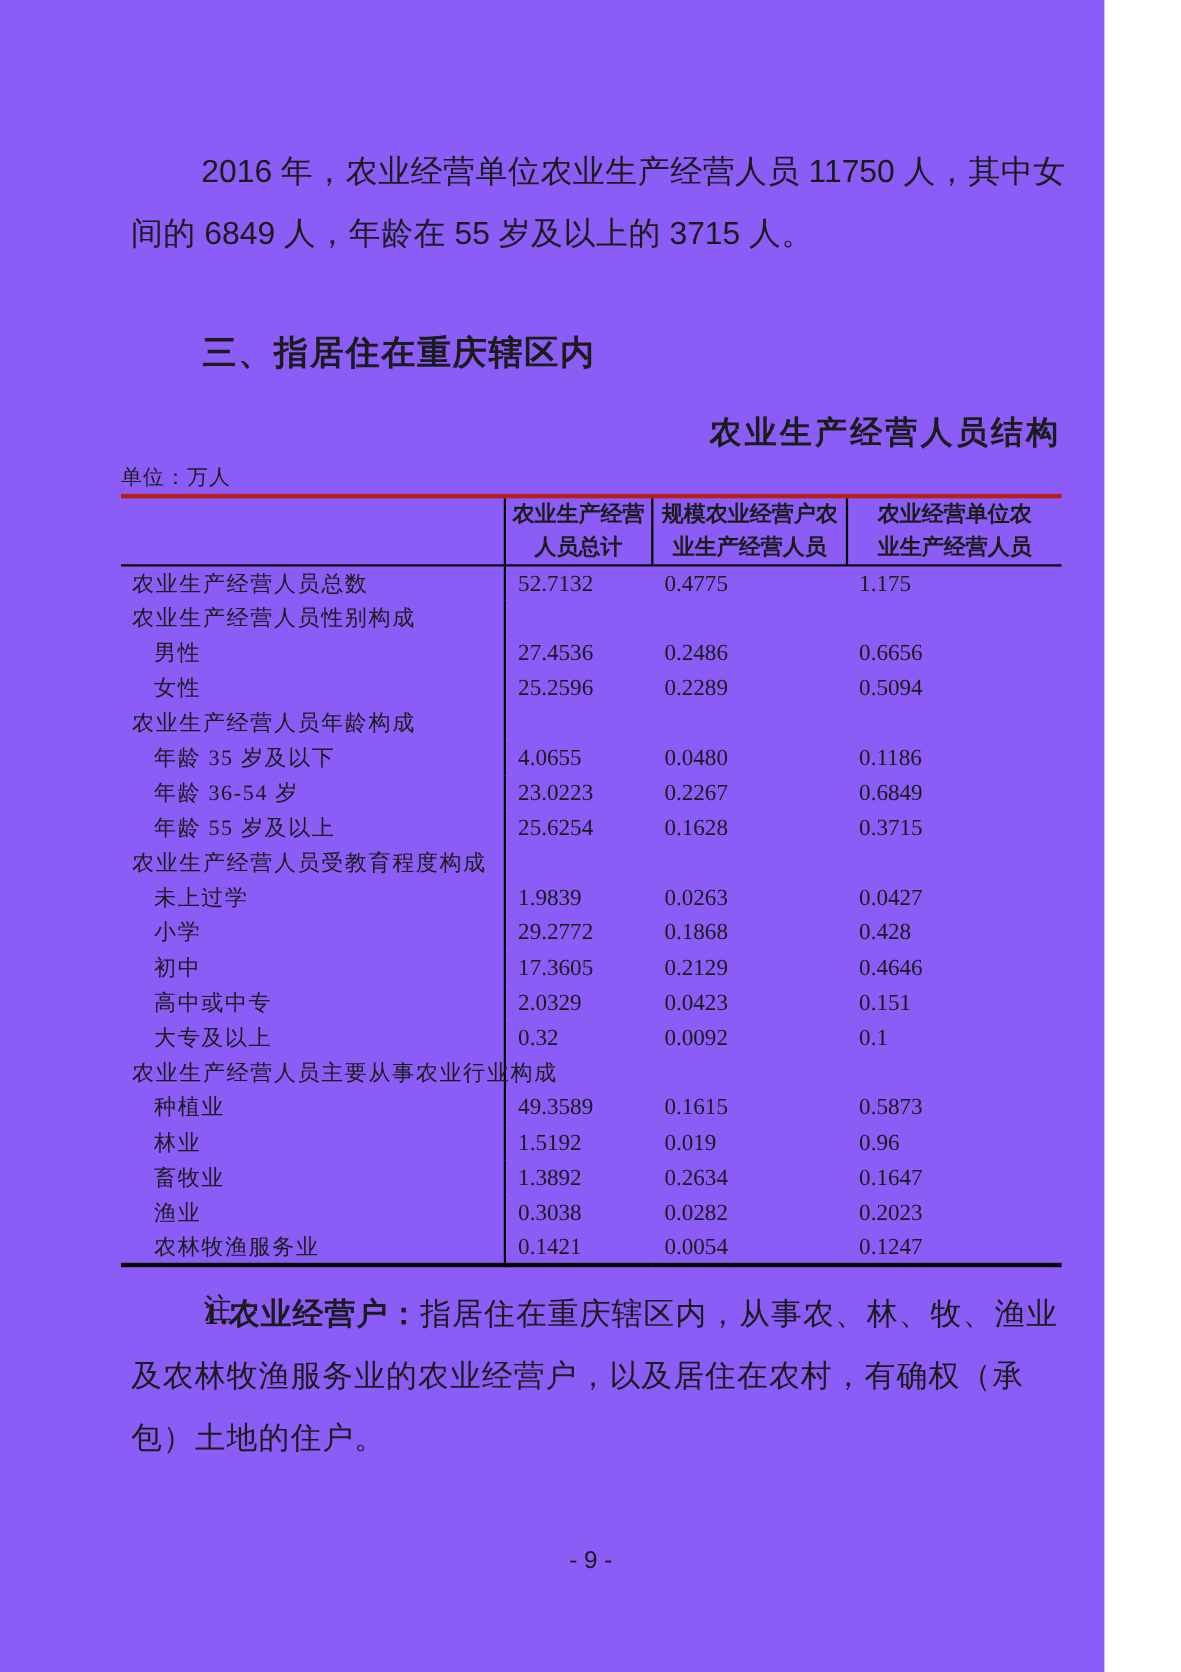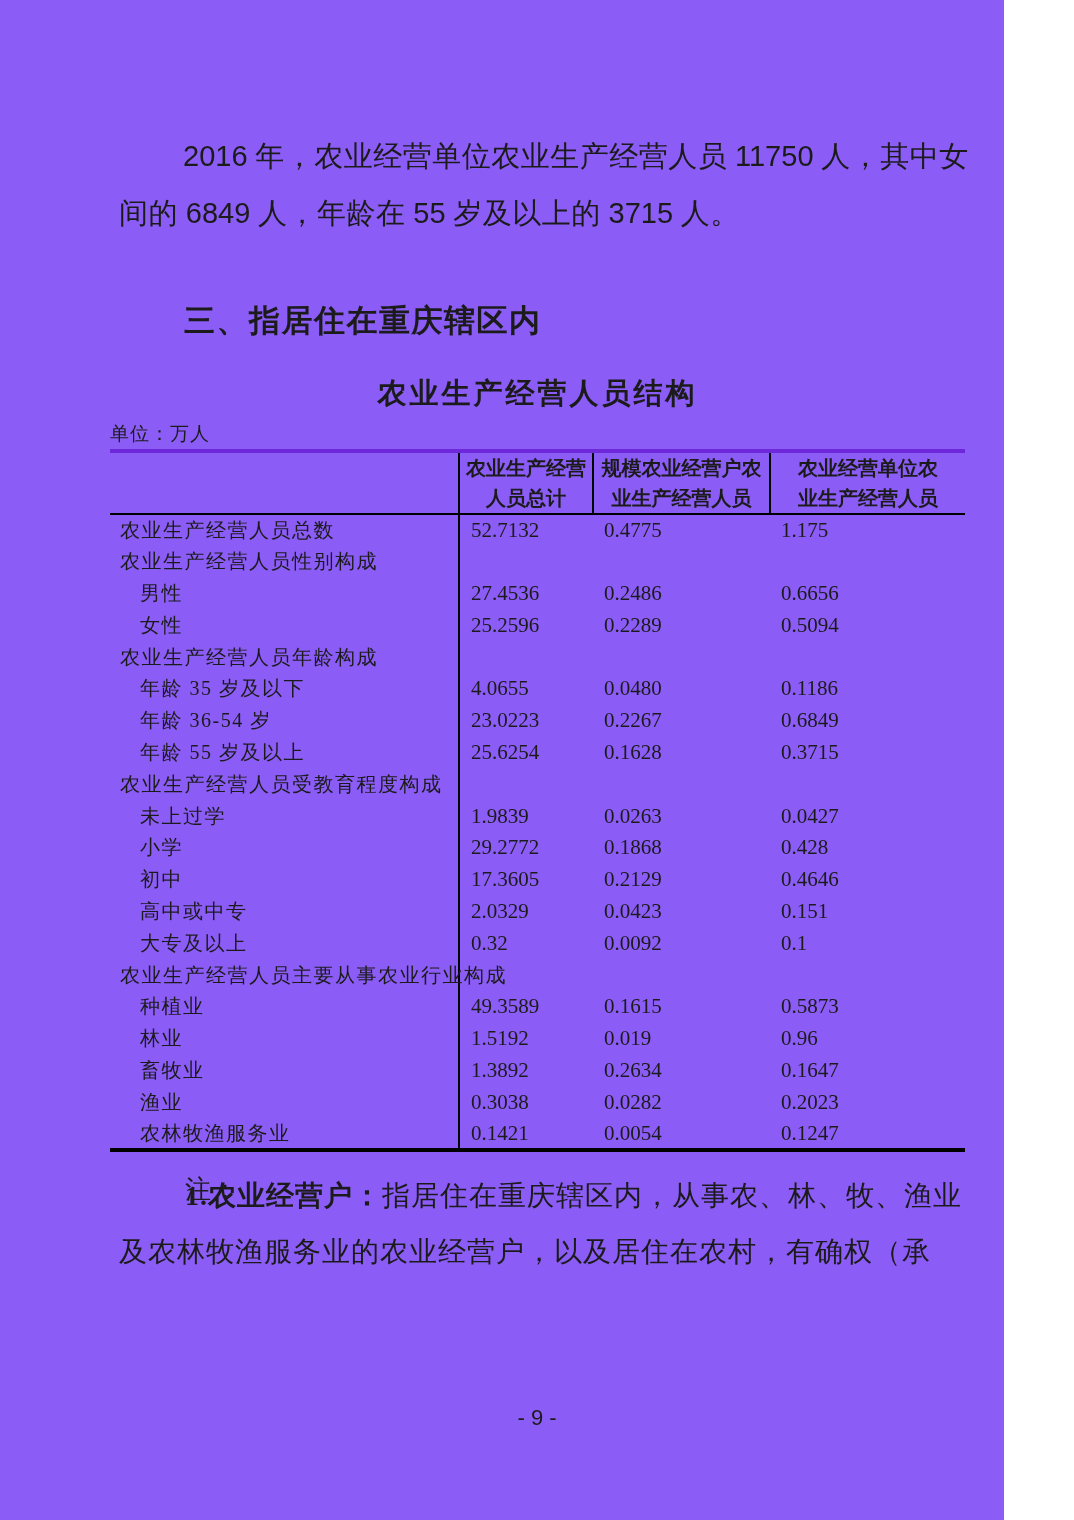--- a/index.html
+++ b/index.html
@@ -31,32 +31,32 @@
   .section-heading {
     position: absolute; left: 184px; top: 300px; margin: 0;
     font-family: "Liberation Sans", "DejaVu Sans", sans-serif;
     font-size: 31px; font-weight: bold; letter-spacing: 1.5px;
     white-space: nowrap;
   }
 
   
   .table-title {
     position: absolute; left: 110px; top: 374px; width: 855px;
-    text-align: center; font-size: 29px; font-weight: bold; letter-spacing: 3px;
+    text-align: right; font-size: 29px; font-weight: bold; letter-spacing: 3px;
   }
   .unit-label {
     position: absolute; left: 110px; top: 421px; width: 855px;
     text-align: left; font-size: 19px; letter-spacing: 1px;
   }
 
   
   .stat-table {
     position: absolute; left: 110px; top: 449px; width: 855px;
     border-collapse: collapse; table-layout: fixed;
-    border-top: 4px solid #6d28d9; border-bottom: 4px solid #000;
+    border-top: 4px solid #b91c1c; border-bottom: 4px solid #000;
   }
   .stat-table col.c1 { width: 349px; }
   .stat-table col.c2 { width: 134px; }
   .stat-table col.c3 { width: 177px; }
   .stat-table col.c4 { width: 195px; }
   .stat-table thead th {
     height: 62px; padding: 0;
     font-size: 20px; font-weight: bold; text-align: center; vertical-align: middle;
     line-height: 30px; border-bottom: 2px solid #000;
   }
@@ -249,17 +249,18 @@
           <td class="val">0.1247</td>
         </tr>
       </tbody>
   </table>
 
   <div class="notes-label">注：</div>
 
   <div class="note-para" id="note-lines">
       <div class="tline indent"><span class="bold">1.农业经营户：</span><span>指居住在重庆辖区内，从事农、林、牧、渔业</span></div>
       <div class="tline"><span>及农林牧渔服务业的农业经营户，以及居住在农村，有确权（承</span></div>
+      <div class="tline"><span>包）土地的住户。</span></div>
     </div>
 
   <div class="page-number">- 9 -</div>
 
 </div>
 
 </body></html>

